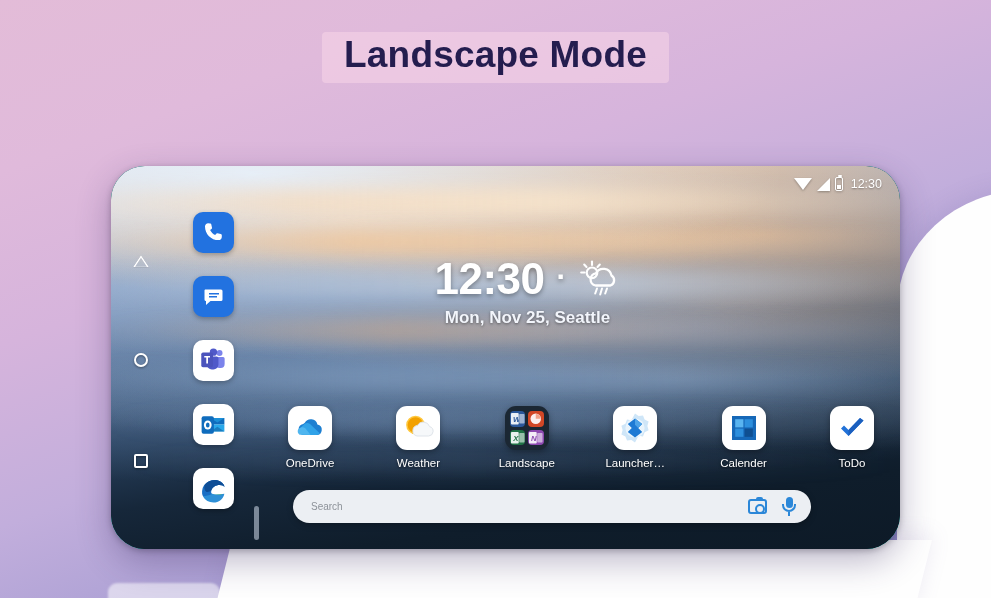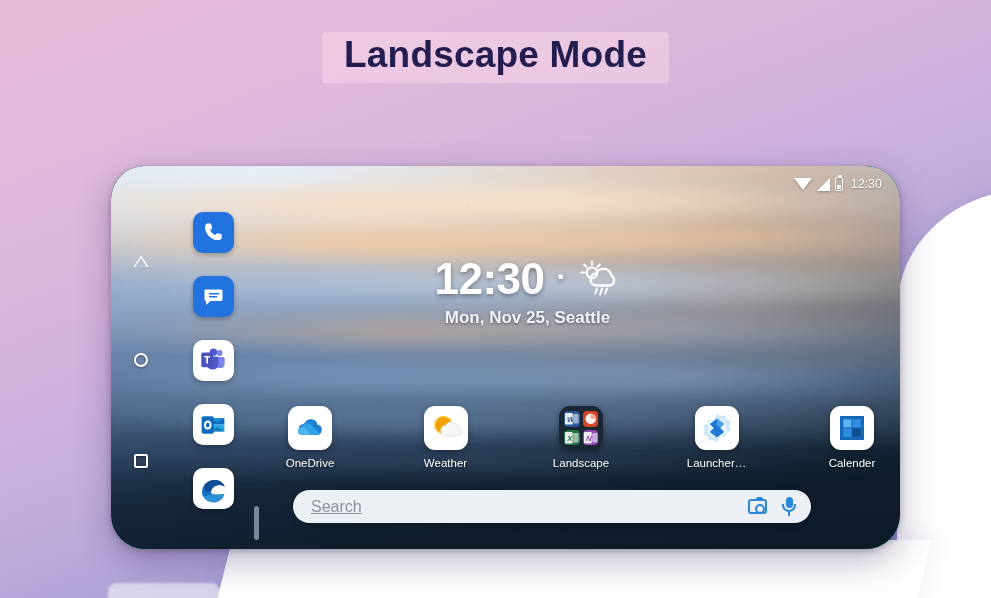--- a/index.html
+++ b/index.html
@@ -296,21 +296,21 @@
     position:absolute; left:182px; bottom:26px;
     width:518px; height:33px;
     background:#eceff3;
     border-radius:17px;
     display:flex; align-items:center;
     padding:0 14px 0 18px;
     box-shadow:0 2px 6px rgba(0,0,0,0.25);
     z-index:11;
   }
   .search-text {
-    flex:1; font-size:16px; color:#8d9299;text-decoration:underline;
+    flex:1; font-size:10px; color:#8d9299;
   }
   .search-actions { display:flex; align-items:center; gap:14px; }
   .ic-cam {
     width:19px; height:15px;
     border:2px solid #2b87d8; border-radius:3px;
     position:relative;
   }
   .ic-cam::before {
     content:""; position:absolute; left:5.5px; top:-3.6px;
     width:7px; height:3px; background:#2b87d8; border-radius:2px 2px 0 0;
@@ -528,20 +528,29 @@
             <rect x="3" y="3" width="24" height="24" fill="#1668b8"></rect>
             <rect x="6.2" y="6.2" width="8.2" height="8.2" fill="#59b4f0"></rect>
             <rect x="15.6" y="6.2" width="8.2" height="8.2" fill="#2d8fdd"></rect>
             <rect x="6.2" y="15.6" width="8.2" height="8.2" fill="#2d8fdd"></rect>
             <rect x="15.6" y="15.6" width="8.2" height="8.2" fill="#0f4f91"></rect>
           </svg>
         </div>
         <div class="dock-label">Calender</div>
       </div>
 
+      <div class="dock-app">
+        <div class="dock-icon">
+          <svg width="32" height="32" viewBox="0 0 32 32">
+            <path d="M5 16.5 L12.5 24 L27.5 8.5 L24 6 L12.5 18 L8 13.5 z" fill="#2272d8"></path>
+            <path d="M12.5 24 L27.5 8.5 L24 6 L12.5 18 z" fill="#1b5fbe"></path>
+          </svg>
+        </div>
+        <div class="dock-label">ToDo</div>
+      </div>
 
     </div>
 
     <div class="searchbar">
       <span class="search-text">Search</span>
       <span class="search-actions">
         <span class="ic-cam"></span>
         <span class="ic-mic">
           <span class="cap"></span>
             <span class="arc"></span>

